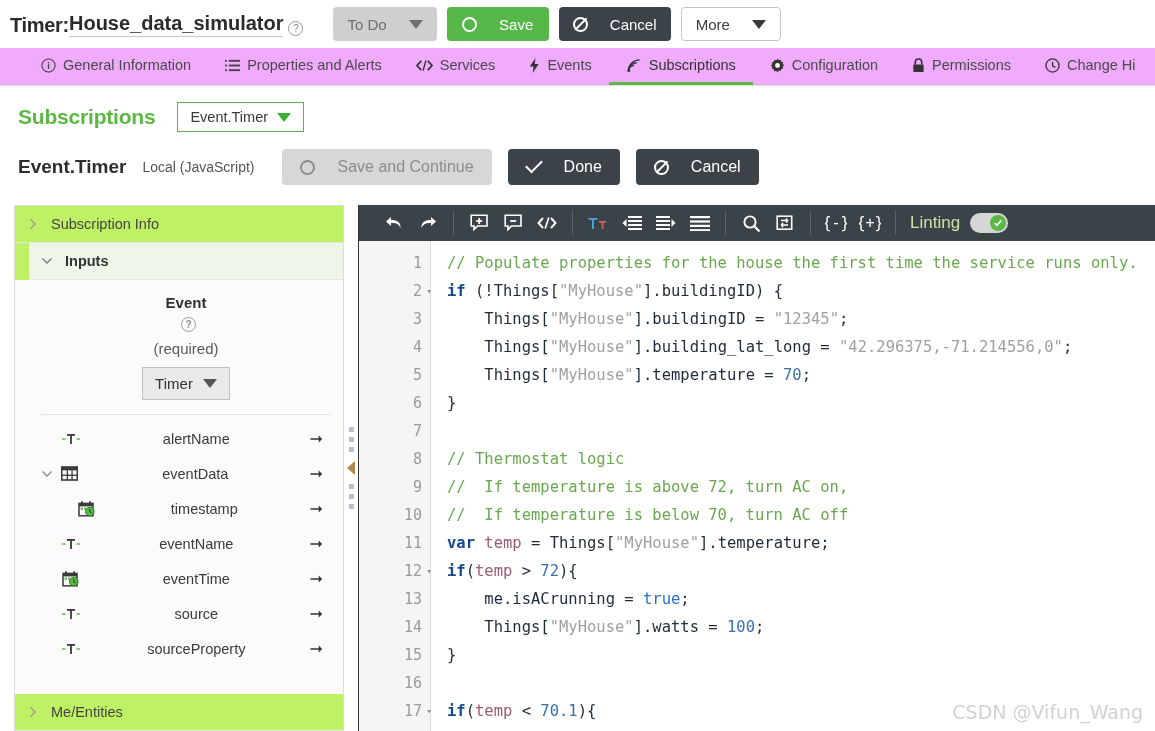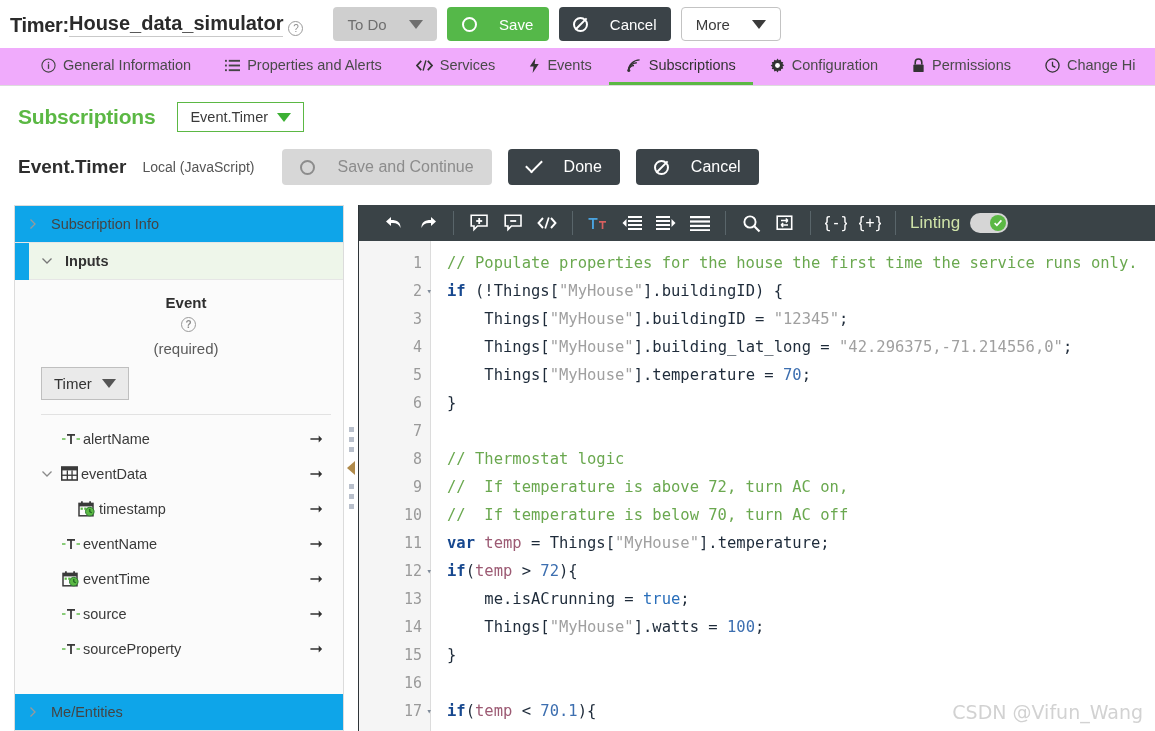--- a/index.html
+++ b/index.html
@@ -95,21 +95,21 @@
     width:16px;height:9px;border-left:2.6px solid currentColor;border-bottom:2.6px solid currentColor;
     transform:rotate(-45deg); display:inline-block; position:relative; top:-3px;
   }
 
   
   .body-split { display:flex; position:absolute; top:205px; left:0; right:0; bottom:0; }
 
   
   .leftpanel {
     width: 330px; margin-left:14px; border:1px solid #dcdcdc; border-bottom:none;
-    background:#0ea5e9; display:flex; flex-direction:column; overflow:hidden;
+    background:#bef264; display:flex; flex-direction:column; overflow:hidden;text-align:center;
   }
   .acc-row {
     display:flex; align-items:center; gap:12px; height:37px; padding:0 12px;
     font-size:14.5px; color:#444; border-bottom:1px solid #e6e6e6; cursor:pointer;
   }
   .acc-row.open { background:#eef6ea; font-weight:bold; color:#333;margin-left:14px; }
   .chev { color:#999; font-size:15px; line-height:1; width:12px; display:inline-block;}
   .chev svg { display:block; }
 
   .inputs-body { padding: 14px 12px 0 26px; font-size:14.5px; flex:1; overflow:hidden; background:#fbfbfb;}

